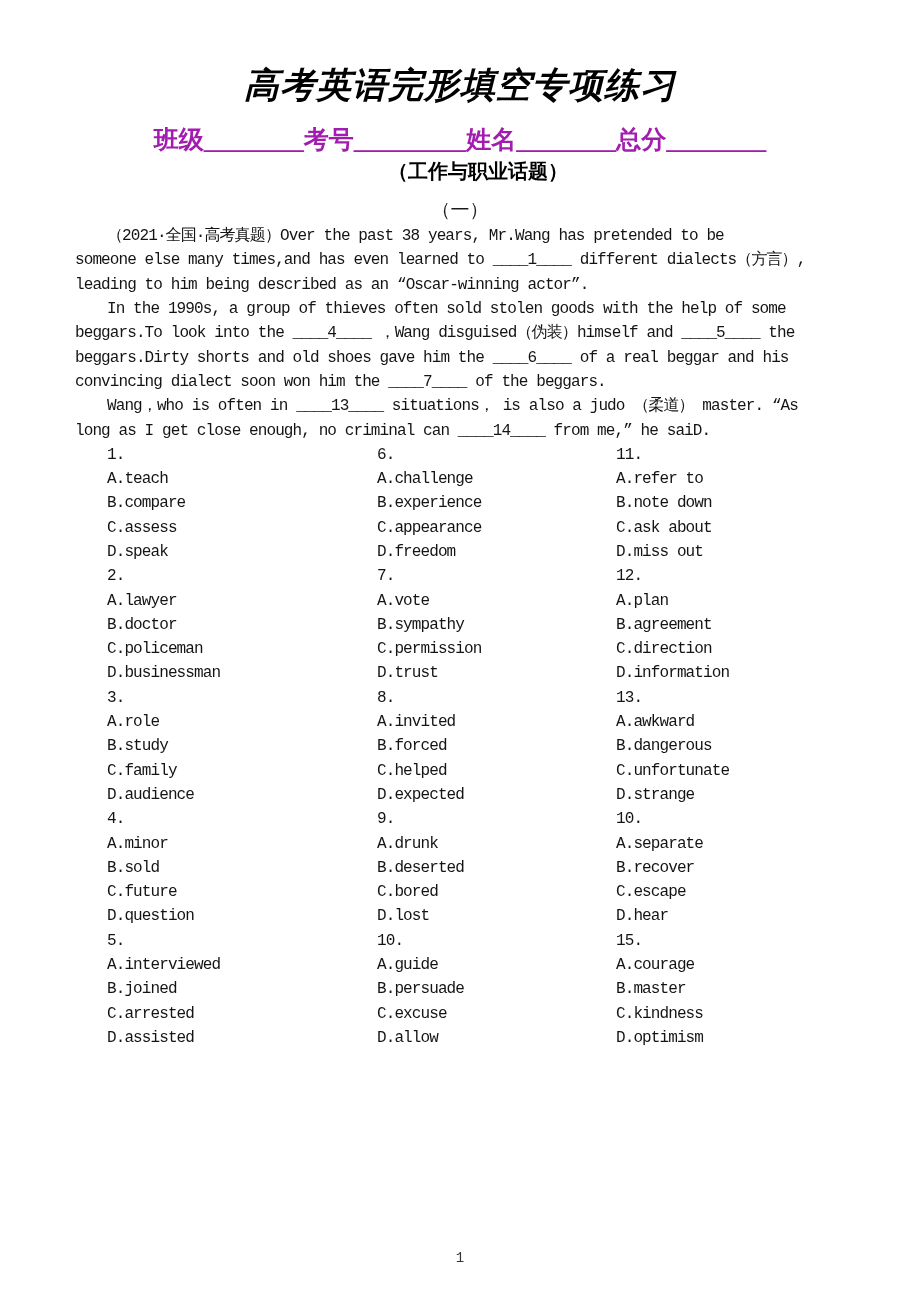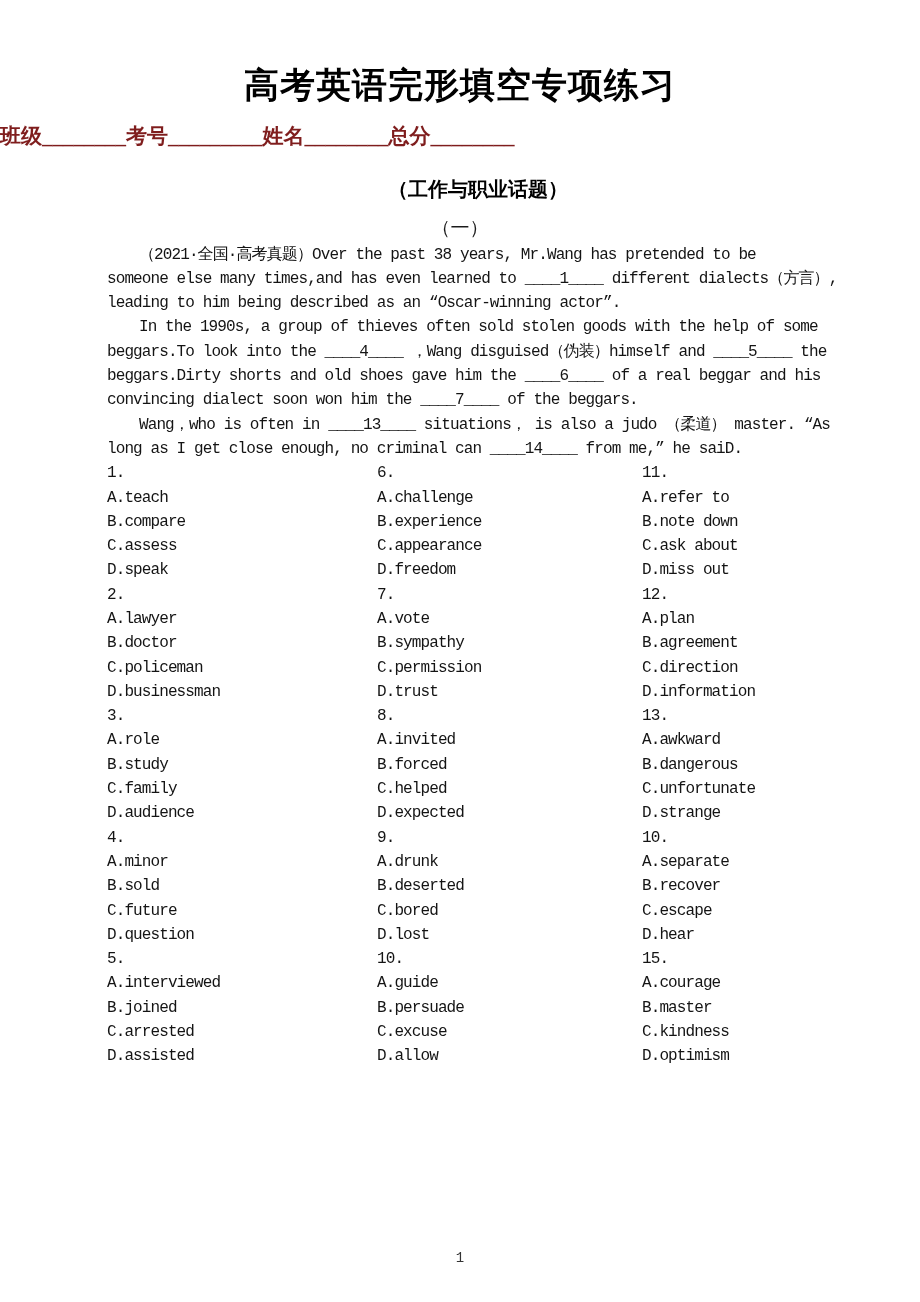--- a/index.html
+++ b/index.html
@@ -14,30 +14,31 @@
   }
   .title {
     margin-top:62px;
     text-align:center;
     font-family:"Liberation Sans","DejaVu Sans",sans-serif;
     font-weight:bold;
     font-size:35px;
     line-height:1.3;
     letter-spacing:1px;
     color:#000000;
+    font-style:italic;
   }
   .student-info {
     margin-top:14px;
+    text-align:center;
     font-weight:bold;
-    font-size:21px;
+    font-size:25px;
     line-height:1.4;
-    color:#7f1d1d;
+    color:#a21caf;
   }
   .topic {
-    margin-top:24px;
     text-align:center;
     font-weight:bold;
     font-size:20px;
     line-height:1.4;
     color:#000000;
     padding-left:36px;
   }
   .section {
     margin-top:12px;
     text-align:center;
@@ -49,35 +50,34 @@
     width:784px;
     font-family:"Liberation Mono","DejaVu Sans Mono",monospace;
     font-size:16px;
     letter-spacing:-0.9px;
     line-height:24.3px;
     color:#141414;
   }
   .para {
     white-space:pre-line;
     text-indent:2em;
-    margin-left:32px;
   }
   .questions {
     position:relative;
     height:612px;
     font-family:"Liberation Mono","DejaVu Sans Mono",monospace;
     font-size:16px;
     letter-spacing:-0.9px;
     line-height:24.3px;
     color:#141414;
   }
   .q-col { position:absolute; top:0; }
   .q-col-1 { left:107px; }
   .q-col-2 { left:377px; }
-  .q-col-3 { left:642px; }
+  .q-col-3 { left:616px; }
   .q-num, .q-opt { white-space:pre; }
   .page-num {
     position:absolute;
     left:0; right:0;
     bottom:36px;
     text-align:center;
     font-family:"Liberation Mono","DejaVu Sans Mono",monospace;
     font-size:14px;
     color:#333333;
   }

